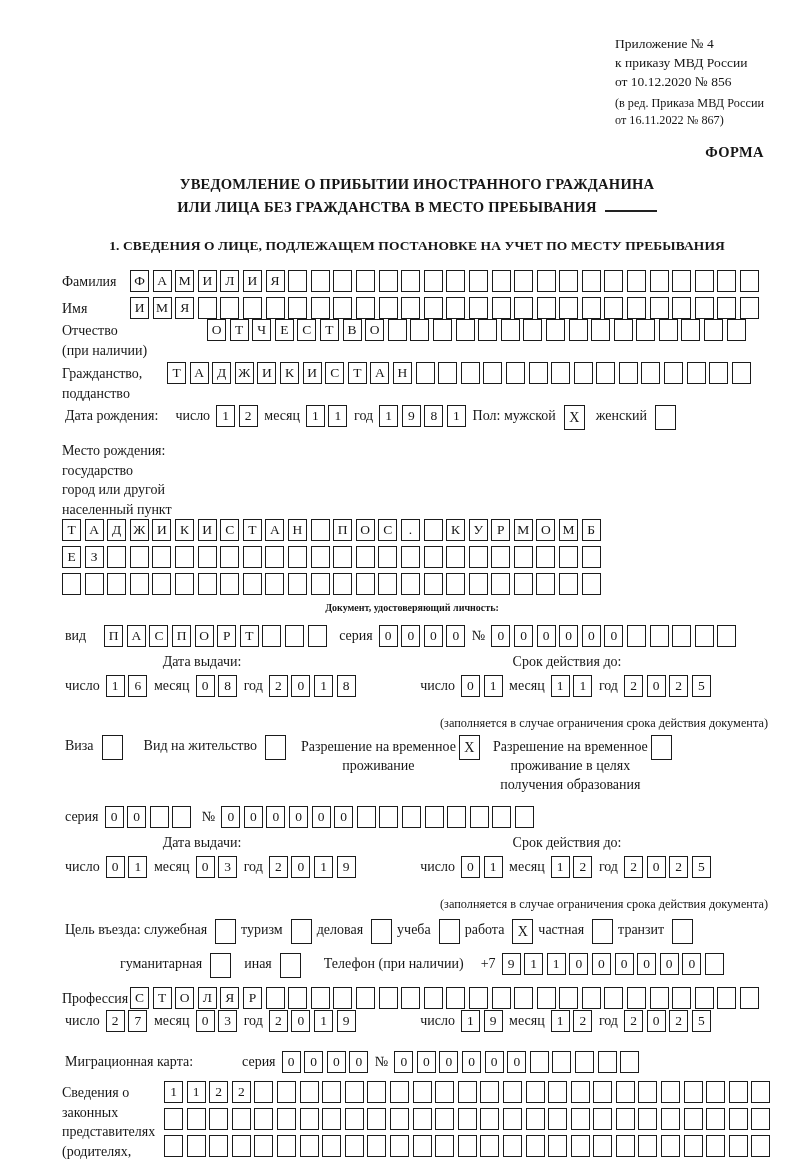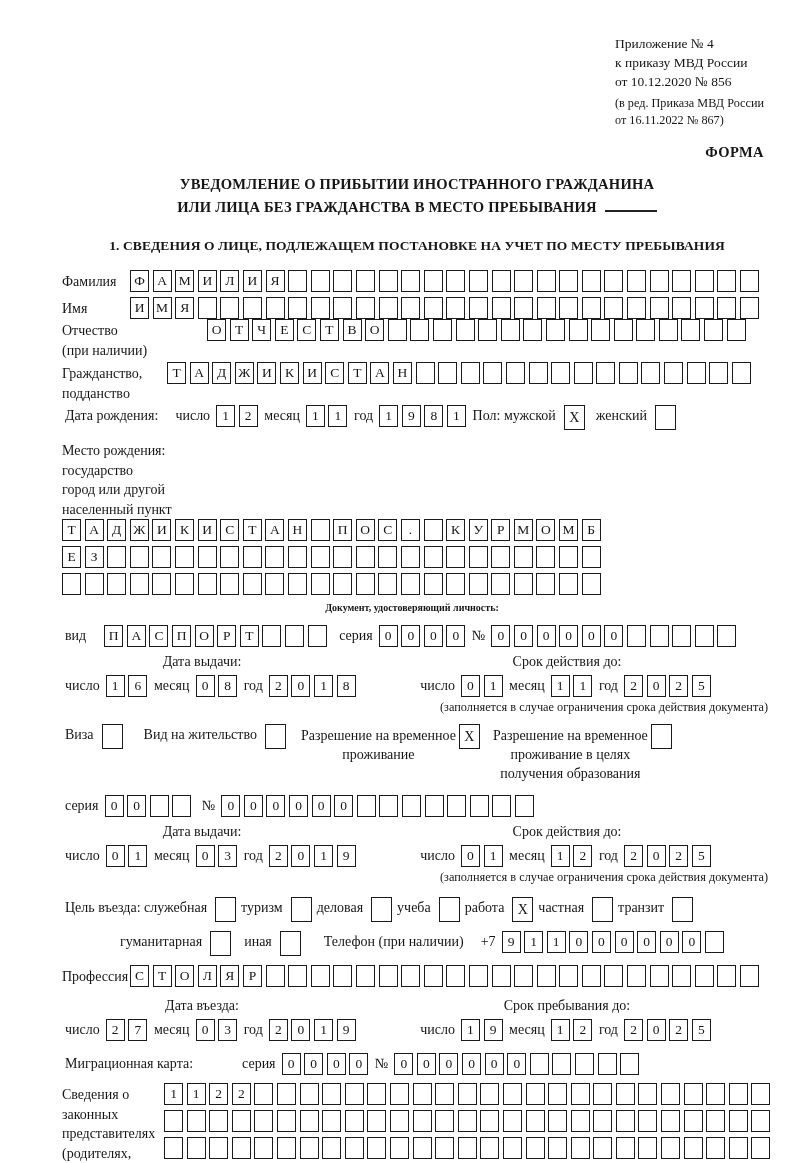--- a/index.html
+++ b/index.html
@@ -13,21 +13,21 @@
   .appendix { margin-left:553px; width:190px; font-size:13.5px; line-height:1.42; }
   .appendix .rev { font-size:12.2px; margin-top:4px; line-height:1.38; }
   .forma { text-align:right; padding-right:8px; font-weight:bold; font-size:14.5px; letter-spacing:.4px; margin-top:15px; }
   .title { text-align:center; font-weight:bold; font-size:14.6px; margin-top:12px; line-height:1.55; letter-spacing:.2px; }
   .blank { display:inline-block; width:52px; height:13px; border-bottom:2px solid #222; margin-left:8px; }
   .sec { font-weight:bold; font-size:13.5px; text-align:center; margin-top:20px; letter-spacing:.1px; }
   #form-body { margin-top:16px; }
   .frow { display:flex; align-items:flex-start; min-height:22px; }
   .txt { flex:none; white-space:pre; margin:3px 6px 0 3px; }
   .ctr { flex:none; display:inline-block; text-align:center; margin-top:2px; }
-  .rgt { flex:none; display:inline-block; text-align:right; margin-top:2px; }
+  .rgt { flex:none; display:inline-block; text-align:right; margin-top:18px; }
   .b { font-weight:bold; font-size:10px; }
   .small { font-size:12.3px; }
   .gapx { flex:none; display:inline-block; height:1px; }
   .lbl { flex:none; font-size:14px; line-height:19.5px; padding-top:2px; }
   .clbl { flex:none; text-align:center; line-height:19px; padding-top:2px; margin:0 1px; }
   .bgroup { display:inline-flex; flex:none; }
   .bcol { flex:none; }
   .bcol .bgroup { display:flex; margin-bottom:5px; }
   .cell {
     flex:none; display:inline-flex; align-items:center; justify-content:center;
@@ -556,25 +556,20 @@
           <span class="cell"></span>
           <span class="cell"></span>
           <span class="cell"></span>
           <span class="cell"></span>
           <span class="cell"></span>
           <span class="cell"></span>
           <span class="cell"></span>
           <span class="cell"></span>
         </span>
       </div>
-      <div class="frow" style="margin-top: 9px;">
-        <span class="ctr" style="width: 280px;">Дата въезда:</span>
-        <span class="gapx" style="width: 80px;"></span>
-        <span class="ctr" style="width: 290px;">Срок пребывания до:</span>
-      </div>
       <div class="frow" style="margin-top: 1px;">
         <span class="txt">число</span>
         <span class="bgroup">
           <span class="cell">2</span>
           <span class="cell">7</span>
         </span>
         <span class="txt">месяц</span>
         <span class="bgroup">
           <span class="cell">0</span>
           <span class="cell">3</span>
@@ -598,21 +593,21 @@
           <span class="cell">2</span>
         </span>
         <span class="txt">год</span>
         <span class="bgroup">
           <span class="cell">2</span>
           <span class="cell">0</span>
           <span class="cell">2</span>
           <span class="cell">5</span>
         </span>
       </div>
-      <div class="frow" style="margin-top: 12px;">
+      <div class="frow" style="margin-top: 19px;">
         <span class="txt">Миграционная карта:</span>
         <span class="gapx" style="width: 40px;"></span>
         <span class="txt">серия</span>
         <span class="bgroup">
           <span class="cell">0</span>
           <span class="cell">0</span>
           <span class="cell">0</span>
           <span class="cell">0</span>
         </span>
         <span class="txt">№</span>

